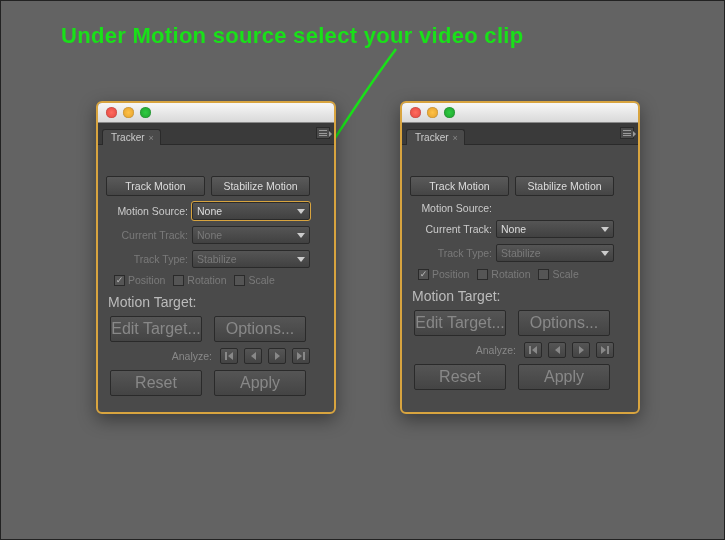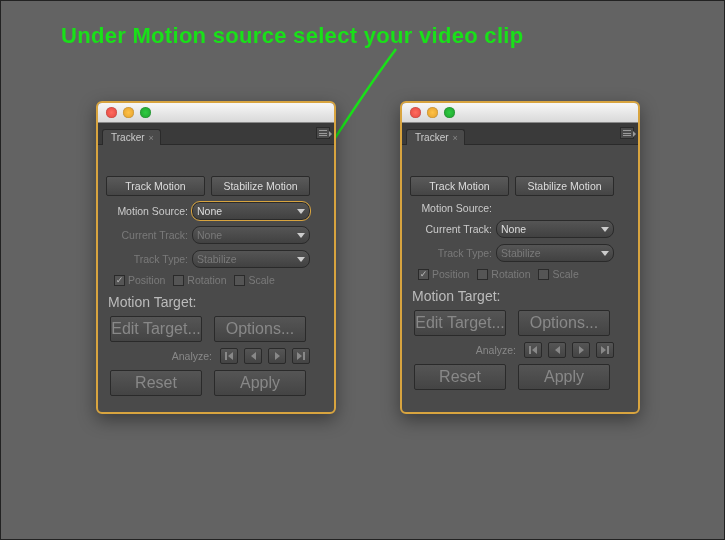--- a/index.html
+++ b/index.html
@@ -139,21 +139,21 @@
     color: #ccc;
   }
   .row.disabled .row-label,
   .row.disabled .select,
   .disabled { color:#7a7a7a; }
   .select {
     flex:1;
     height: 18px;
     background: linear-gradient(#555,#414141);
     border:1px solid #2a2a2a;
-    border-radius:8px;
+    border-radius:2px;
     padding: 0 4px;
     font-size:10.5px;
     color:#ddd;
     display:flex;
     align-items:center;
     justify-content:space-between;
     position:relative;
   }
   .select .caret {
     width:0;height:0;

